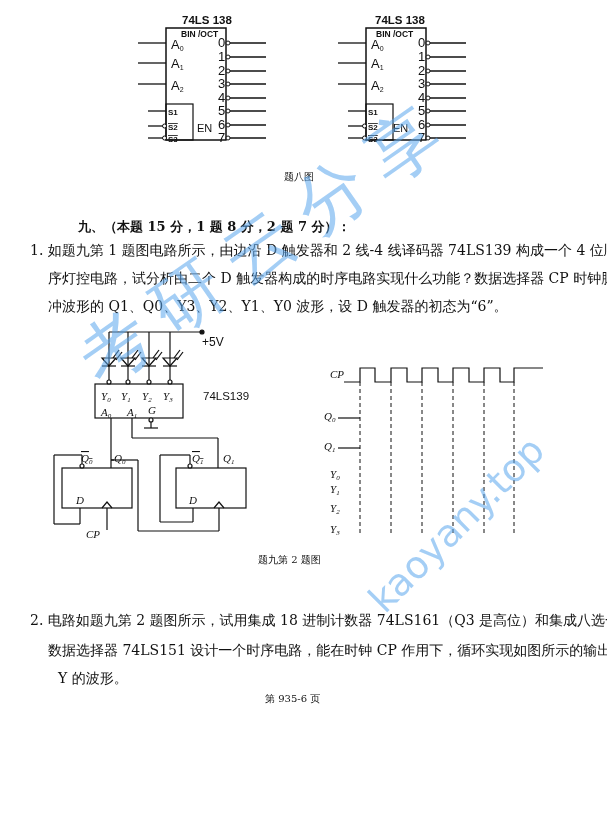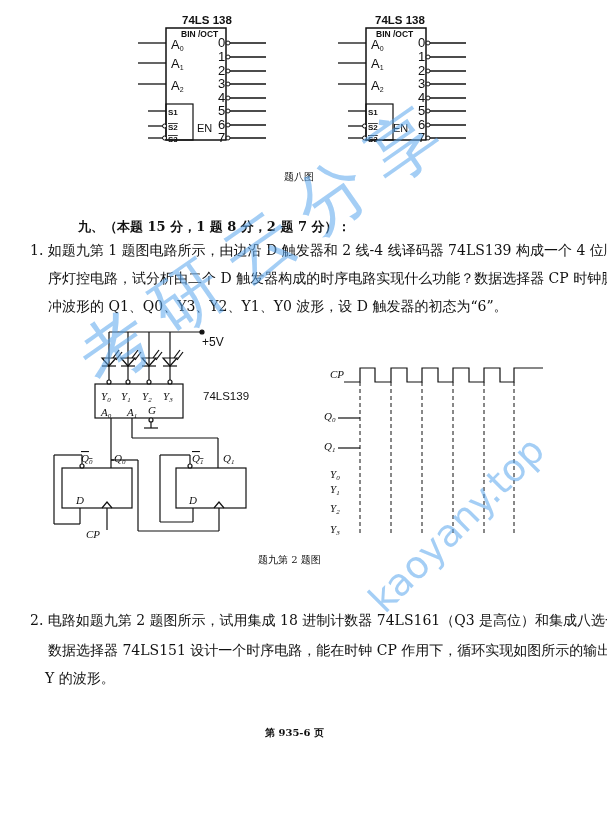--- a/index.html
+++ b/index.html
@@ -221,18 +221,18 @@
   <text class="svgital" x="330" y="213" font-size="11">Y<tspan font-size="7" dy="2">3</tspan></text>
 </svg>
 
 <div class="abs caption" style="left:258px;top:553px">题九第 2 题图</div>
 
 <div class="abs para" style="left:30px;top:606px">
   <span>2.</span>
   <span>电路如题九第 2 题图所示，试用集成 18 进制计数器 74LS161（Q3 是高位）和集成八选一</span>
 </div>
 <div class="abs para" style="left:48px;top:636px">数据选择器 74LS151 设计一个时序电路，能在时钟 CP 作用下，循环实现如图所示的输出</div>
-<div class="abs para" style="left:45px;top:664px">Y 的波形。</div>
-
-<div class="abs caption" style="left:265px;top:726px;font-weight:bold">第 935-6 页</div>
+<div class="abs para" style="left:58px;top:664px">Y 的波形。</div>
+
+<div class="abs caption" style="left:265px;top:692px;font-weight:normal">第 935-6 页</div>
 
 <div class="abs watermark" style="left:60px;top:330px;font-size:70px;transform:rotate(-35deg);transform-origin:left top;letter-spacing:18px">考研云分享</div>
 <div class="abs watermark" style="left:360px;top:590px;font-size:38px;transform:rotate(-45deg);transform-origin:left top">kaoyany.top</div>
 
 </body></html>

